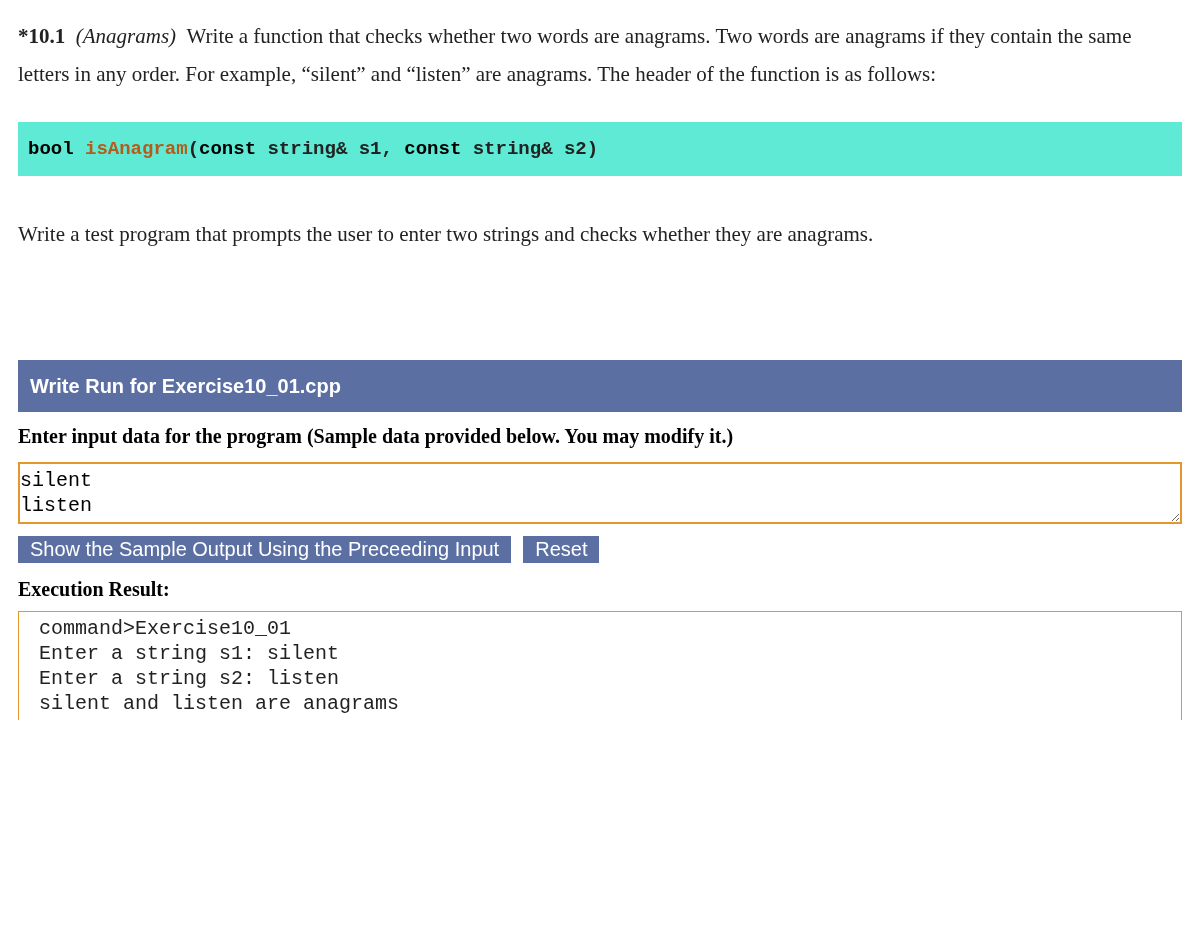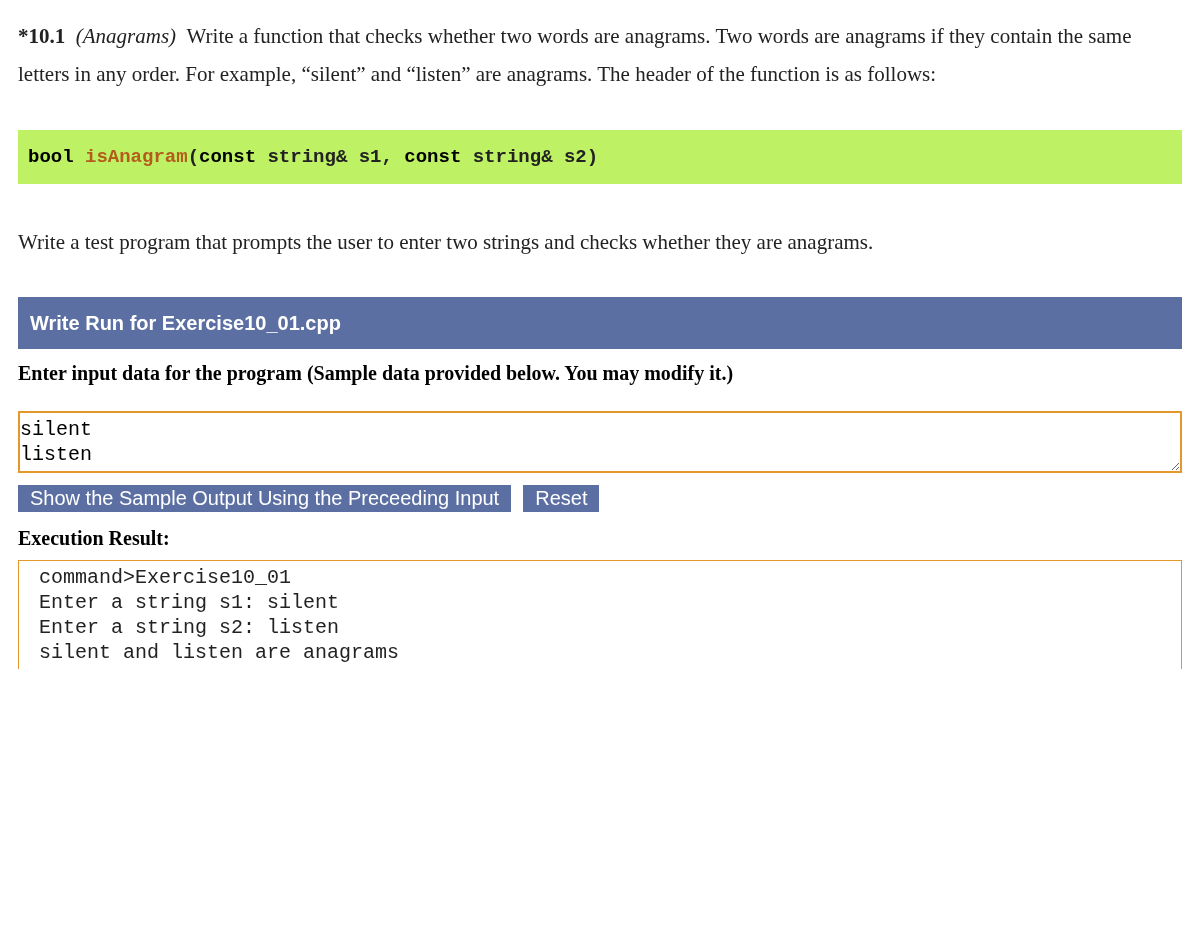--- a/index.html
+++ b/index.html
@@ -9,62 +9,62 @@
     font-family: Georgia, 'Times New Roman', serif;
     font-size: 21px;
     color: #222222;
     margin: 0;
     padding: 18px 18px 18px 18px;
     background: #ffffff;
     width: 1200px;
     line-height: 1.8;
   }
   .problem-text {
-    margin-bottom: 36px;
+    margin-bottom: 28px;
   }
   .exercise-num {
     font-weight: bold;
   }
   .exercise-title {
     font-style: italic;
   }
   .code-block {
-    background: #bef264;
+    background: #5eead4;
     font-family: 'Courier New', Courier, monospace;
     font-size: 19px;
     padding: 14px 10px;
     margin: 26px 0 40px 0;
     font-weight: bold;
     line-height: 1.4;
   }
   .code-block .keyword {
     color: #000000;
     font-weight: bold;
   }
   .code-block .func-name {
     color: #b35c1c;
     font-weight: bold;
   }
   .paragraph2 {
-    margin-bottom: 35px;
+    margin-bottom: 106px;
   }
   .sample-header {
     background: #5b6fa3;
     color: #ffffff;
     font-family: Verdana, Arial, sans-serif;
     font-size: 20px;
     font-weight: bold;
     padding: 8px 12px;
     margin-bottom: 6px;
   }
   .instruction {
     font-family: 'Times New Roman', Times, serif;
     font-weight: bold;
     font-size: 20px;
-    margin-bottom: 20px;
+    margin-bottom: 8px;
     color: #000000;
   }
   .input-area {
     width: 100%;
     border: 2px solid #e2992a;
     font-family: 'Courier New', Courier, monospace;
     font-size: 20px;
     padding: 4px 0;
     line-height: 1.25;
     resize: both;

